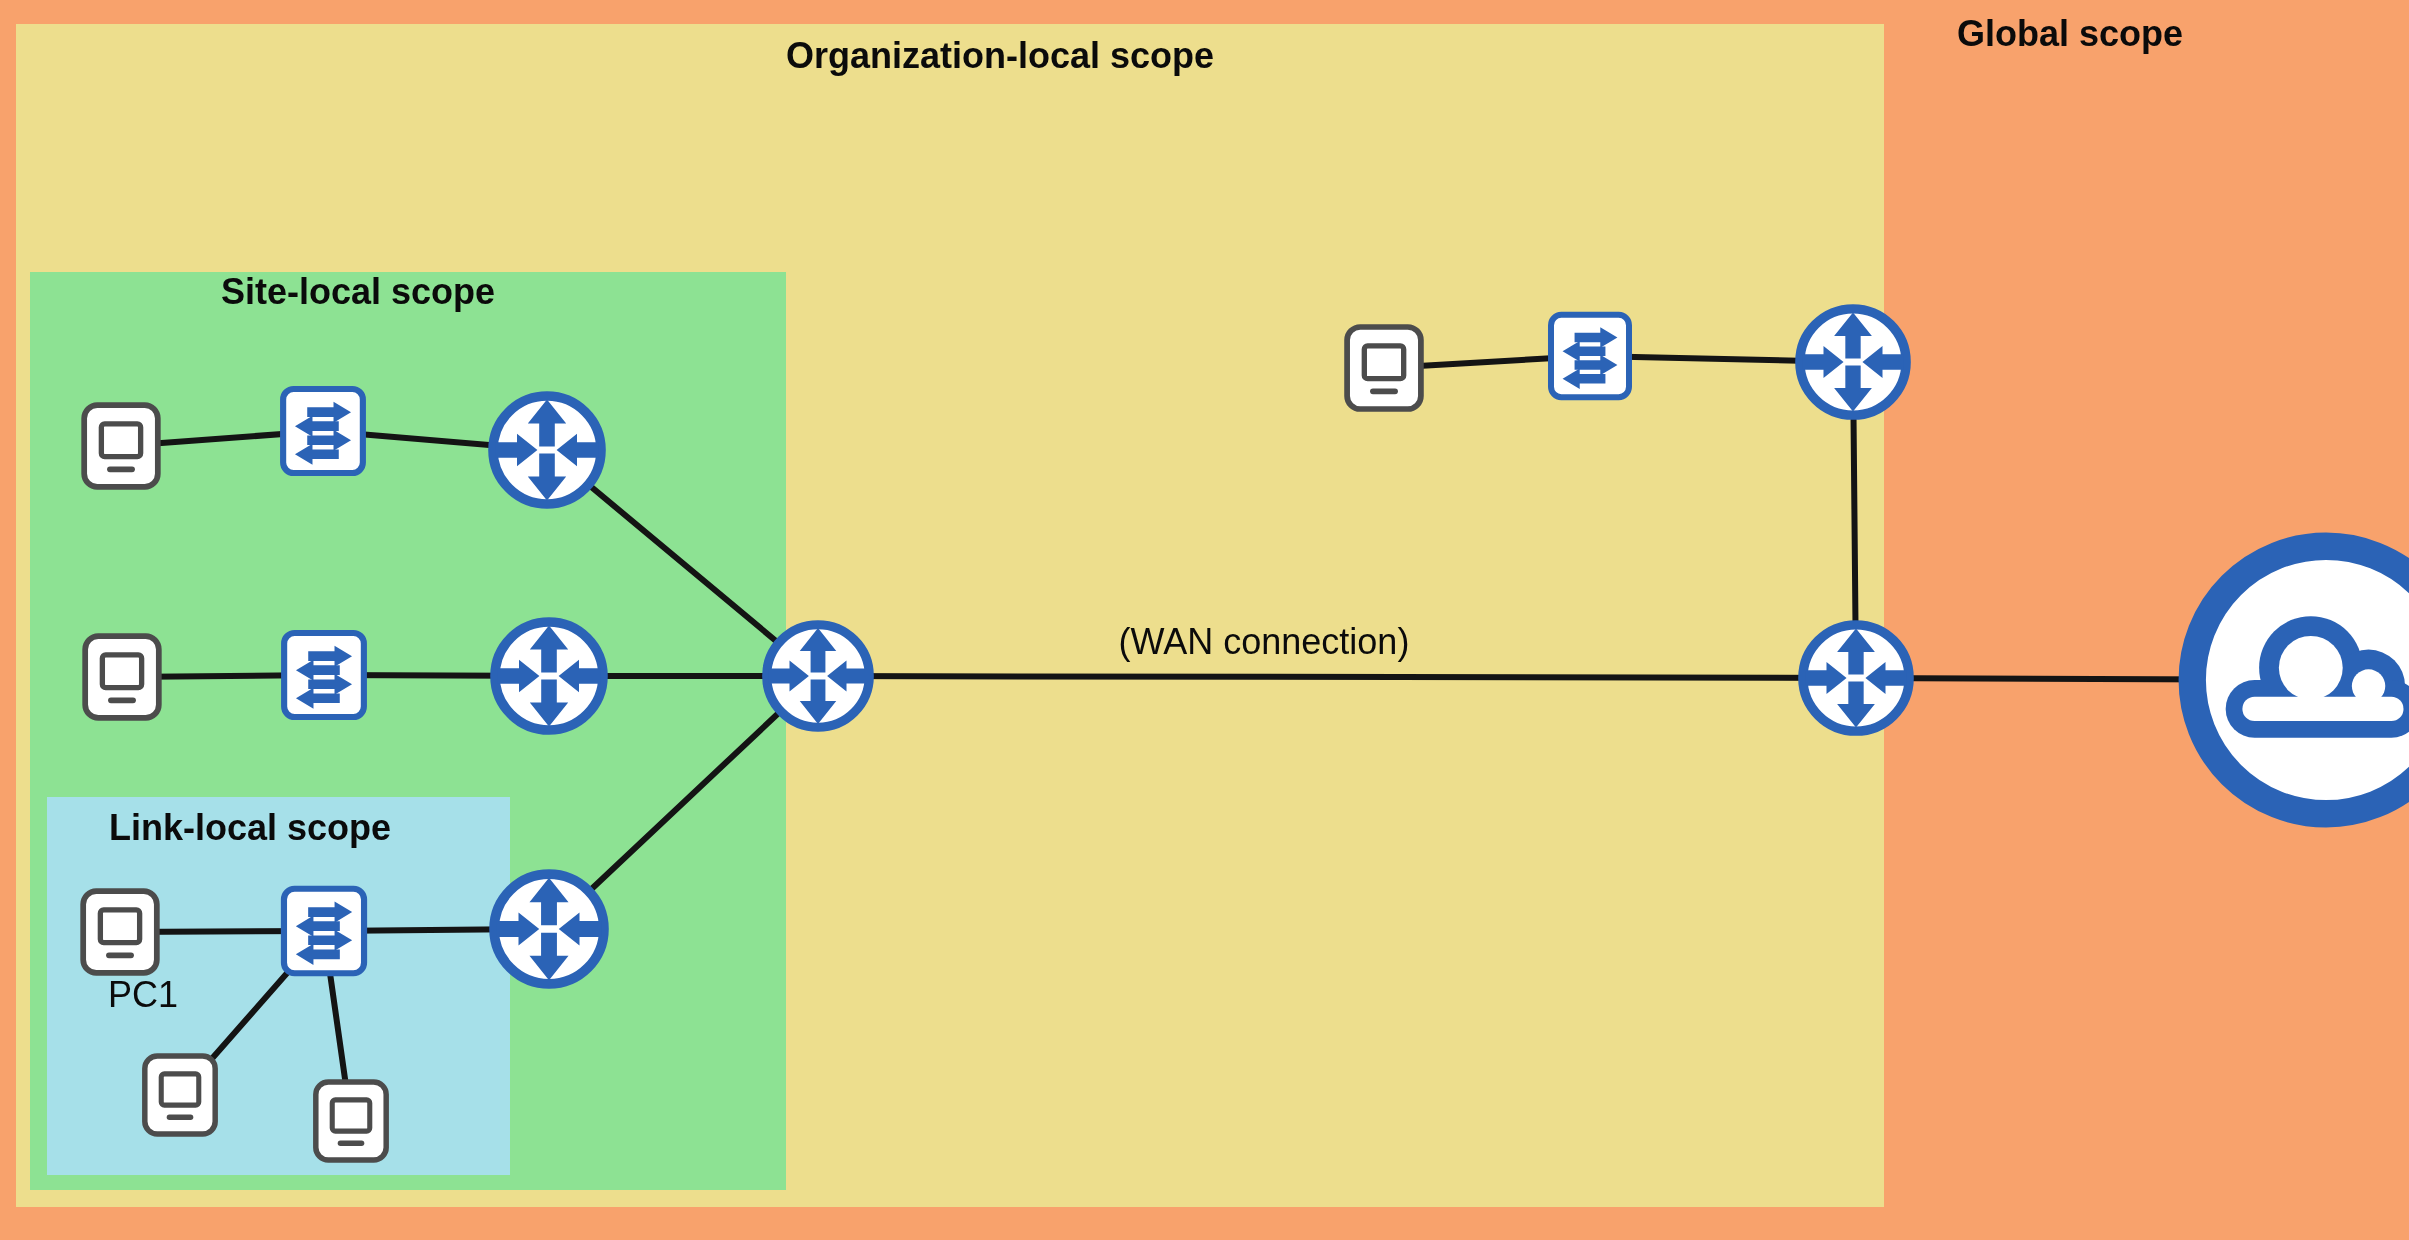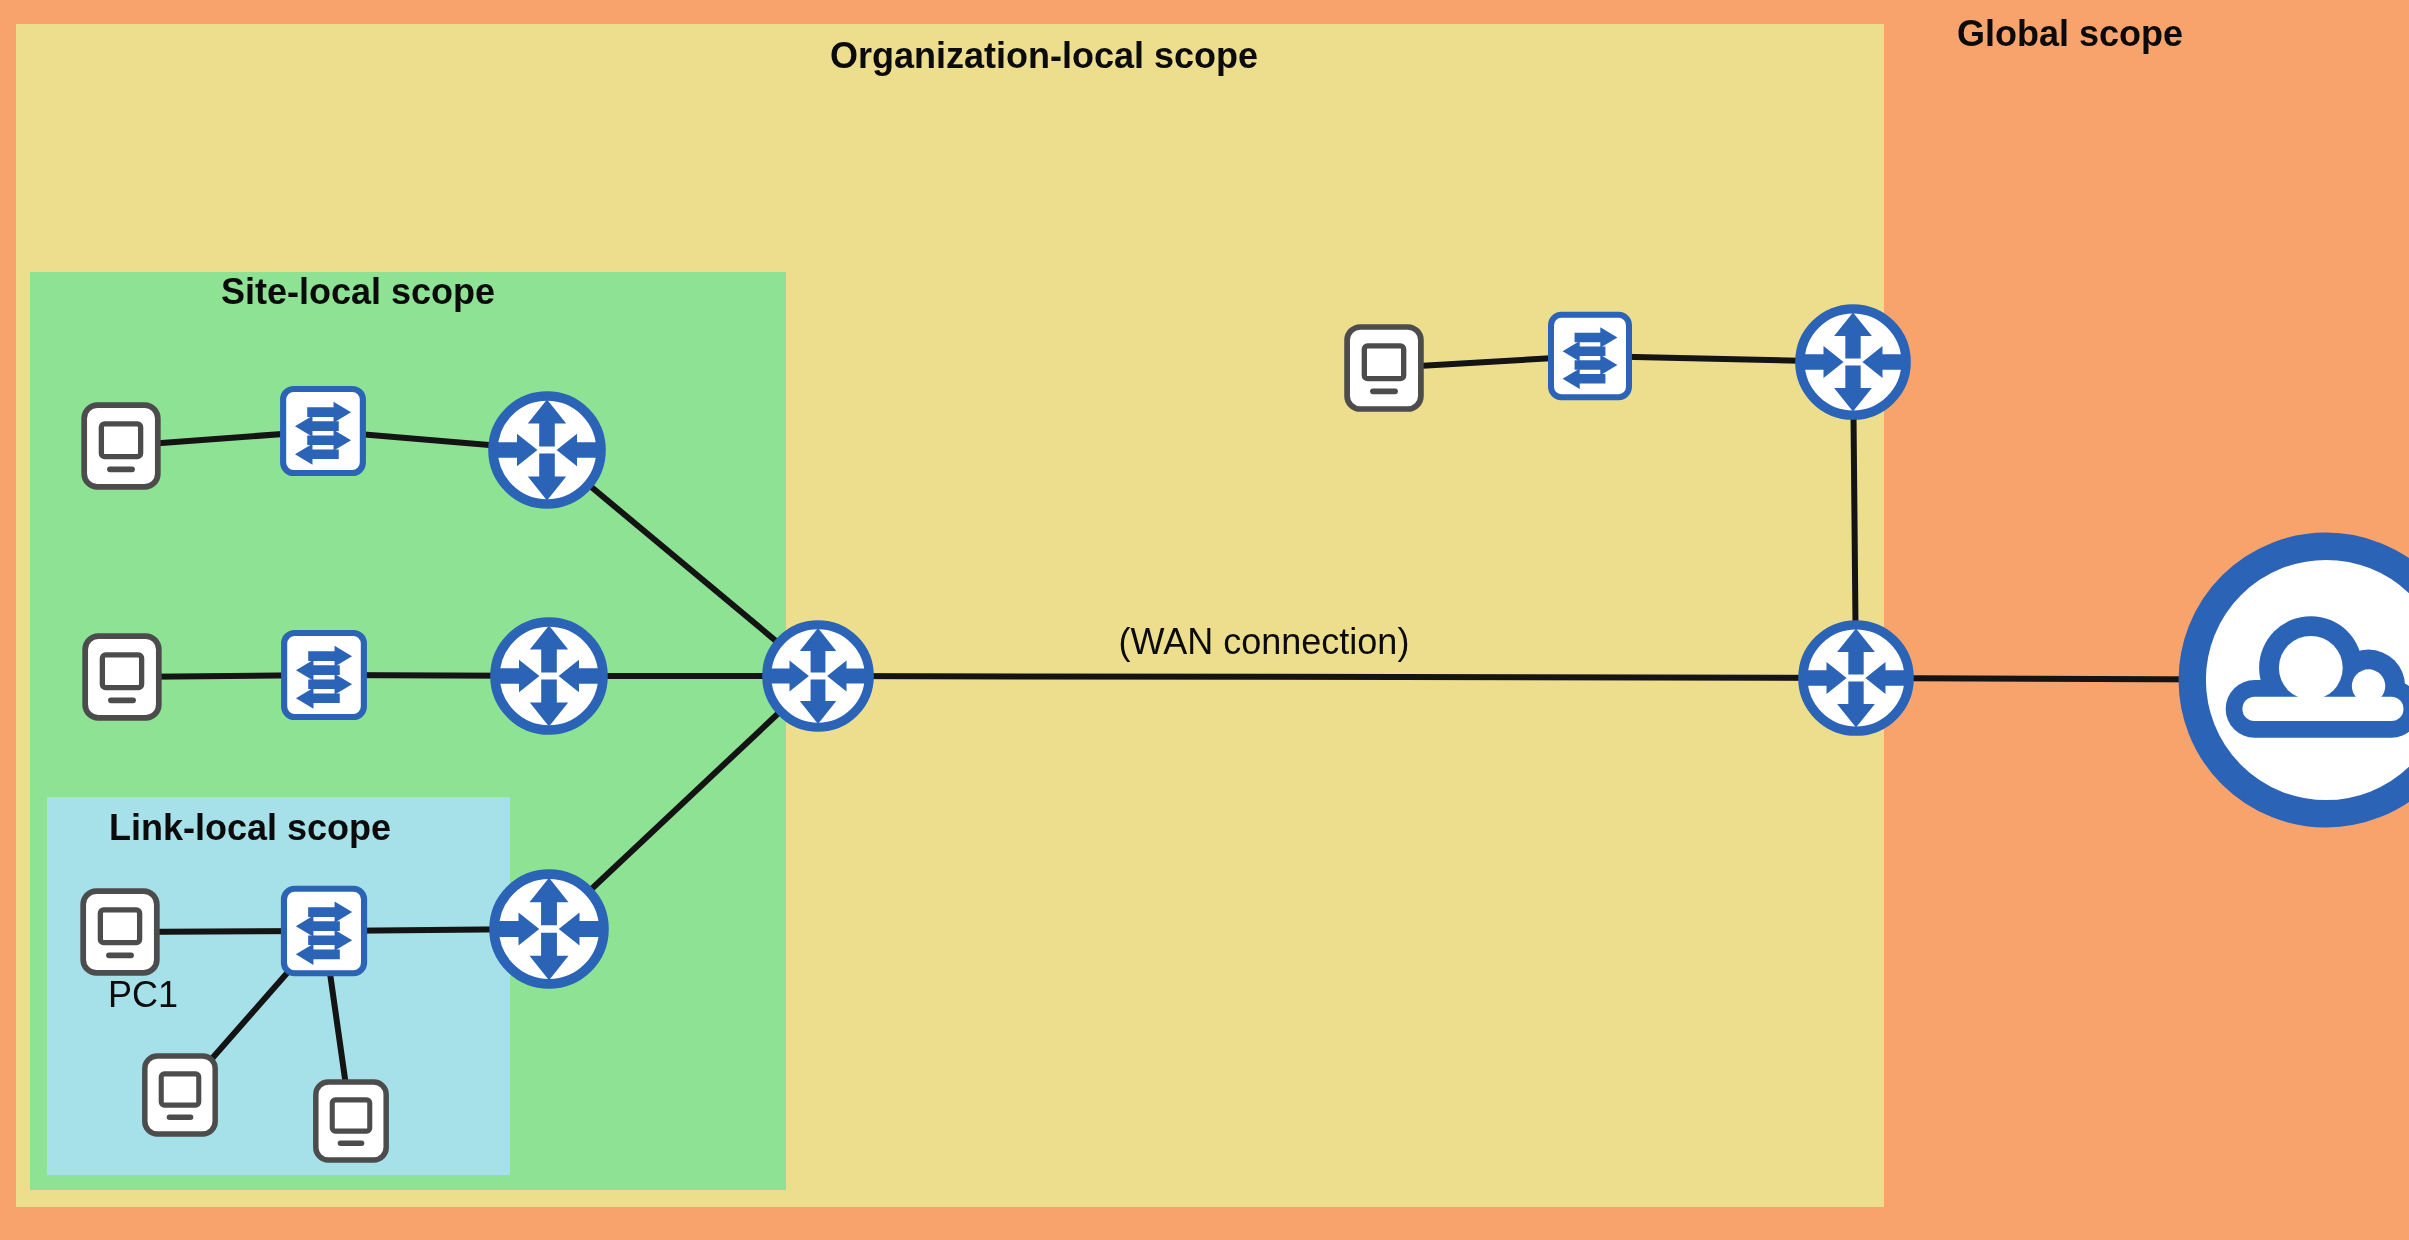--- a/index.html
+++ b/index.html
@@ -22,21 +22,21 @@
   .region{position:absolute;}
   .region-org{left:16px;top:24px;width:1868px;height:1183px;background:var(--org-bg);}
   .region-site{left:30px;top:272px;width:756px;height:918px;background:var(--site-bg);}
   .region-link{left:47px;top:797px;width:463px;height:378px;background:var(--link-bg);}
   #diagram-svg{position:absolute;left:0;top:0;}
   .label{
     position:absolute;transform:translate(-50%,-50%);
     white-space:nowrap;line-height:1;font-size:36px;
   }
   .region-title{font-weight:bold;}
-  #lbl-org{left:1000px;top:56px;margin-left:44px;}
+  #lbl-org{left:1000px;top:56px;}
   #lbl-global{left:2070px;top:34px;}
   #lbl-site{left:358px;top:292px;}
   #lbl-link{left:250px;top:828px;}
   #lbl-pc1{left:119px;top:995px;margin-left:24px;}
   #lbl-wan{left:1264px;top:642px;}
   
   .gs{fill:#fff;stroke:var(--icon-gray);stroke-width:7;}
   .gs.thin{stroke-width:6.5;}
   .gf{fill:var(--icon-gray);}
   .bs{fill:#fff;stroke:var(--icon-blue);stroke-width:7;}

